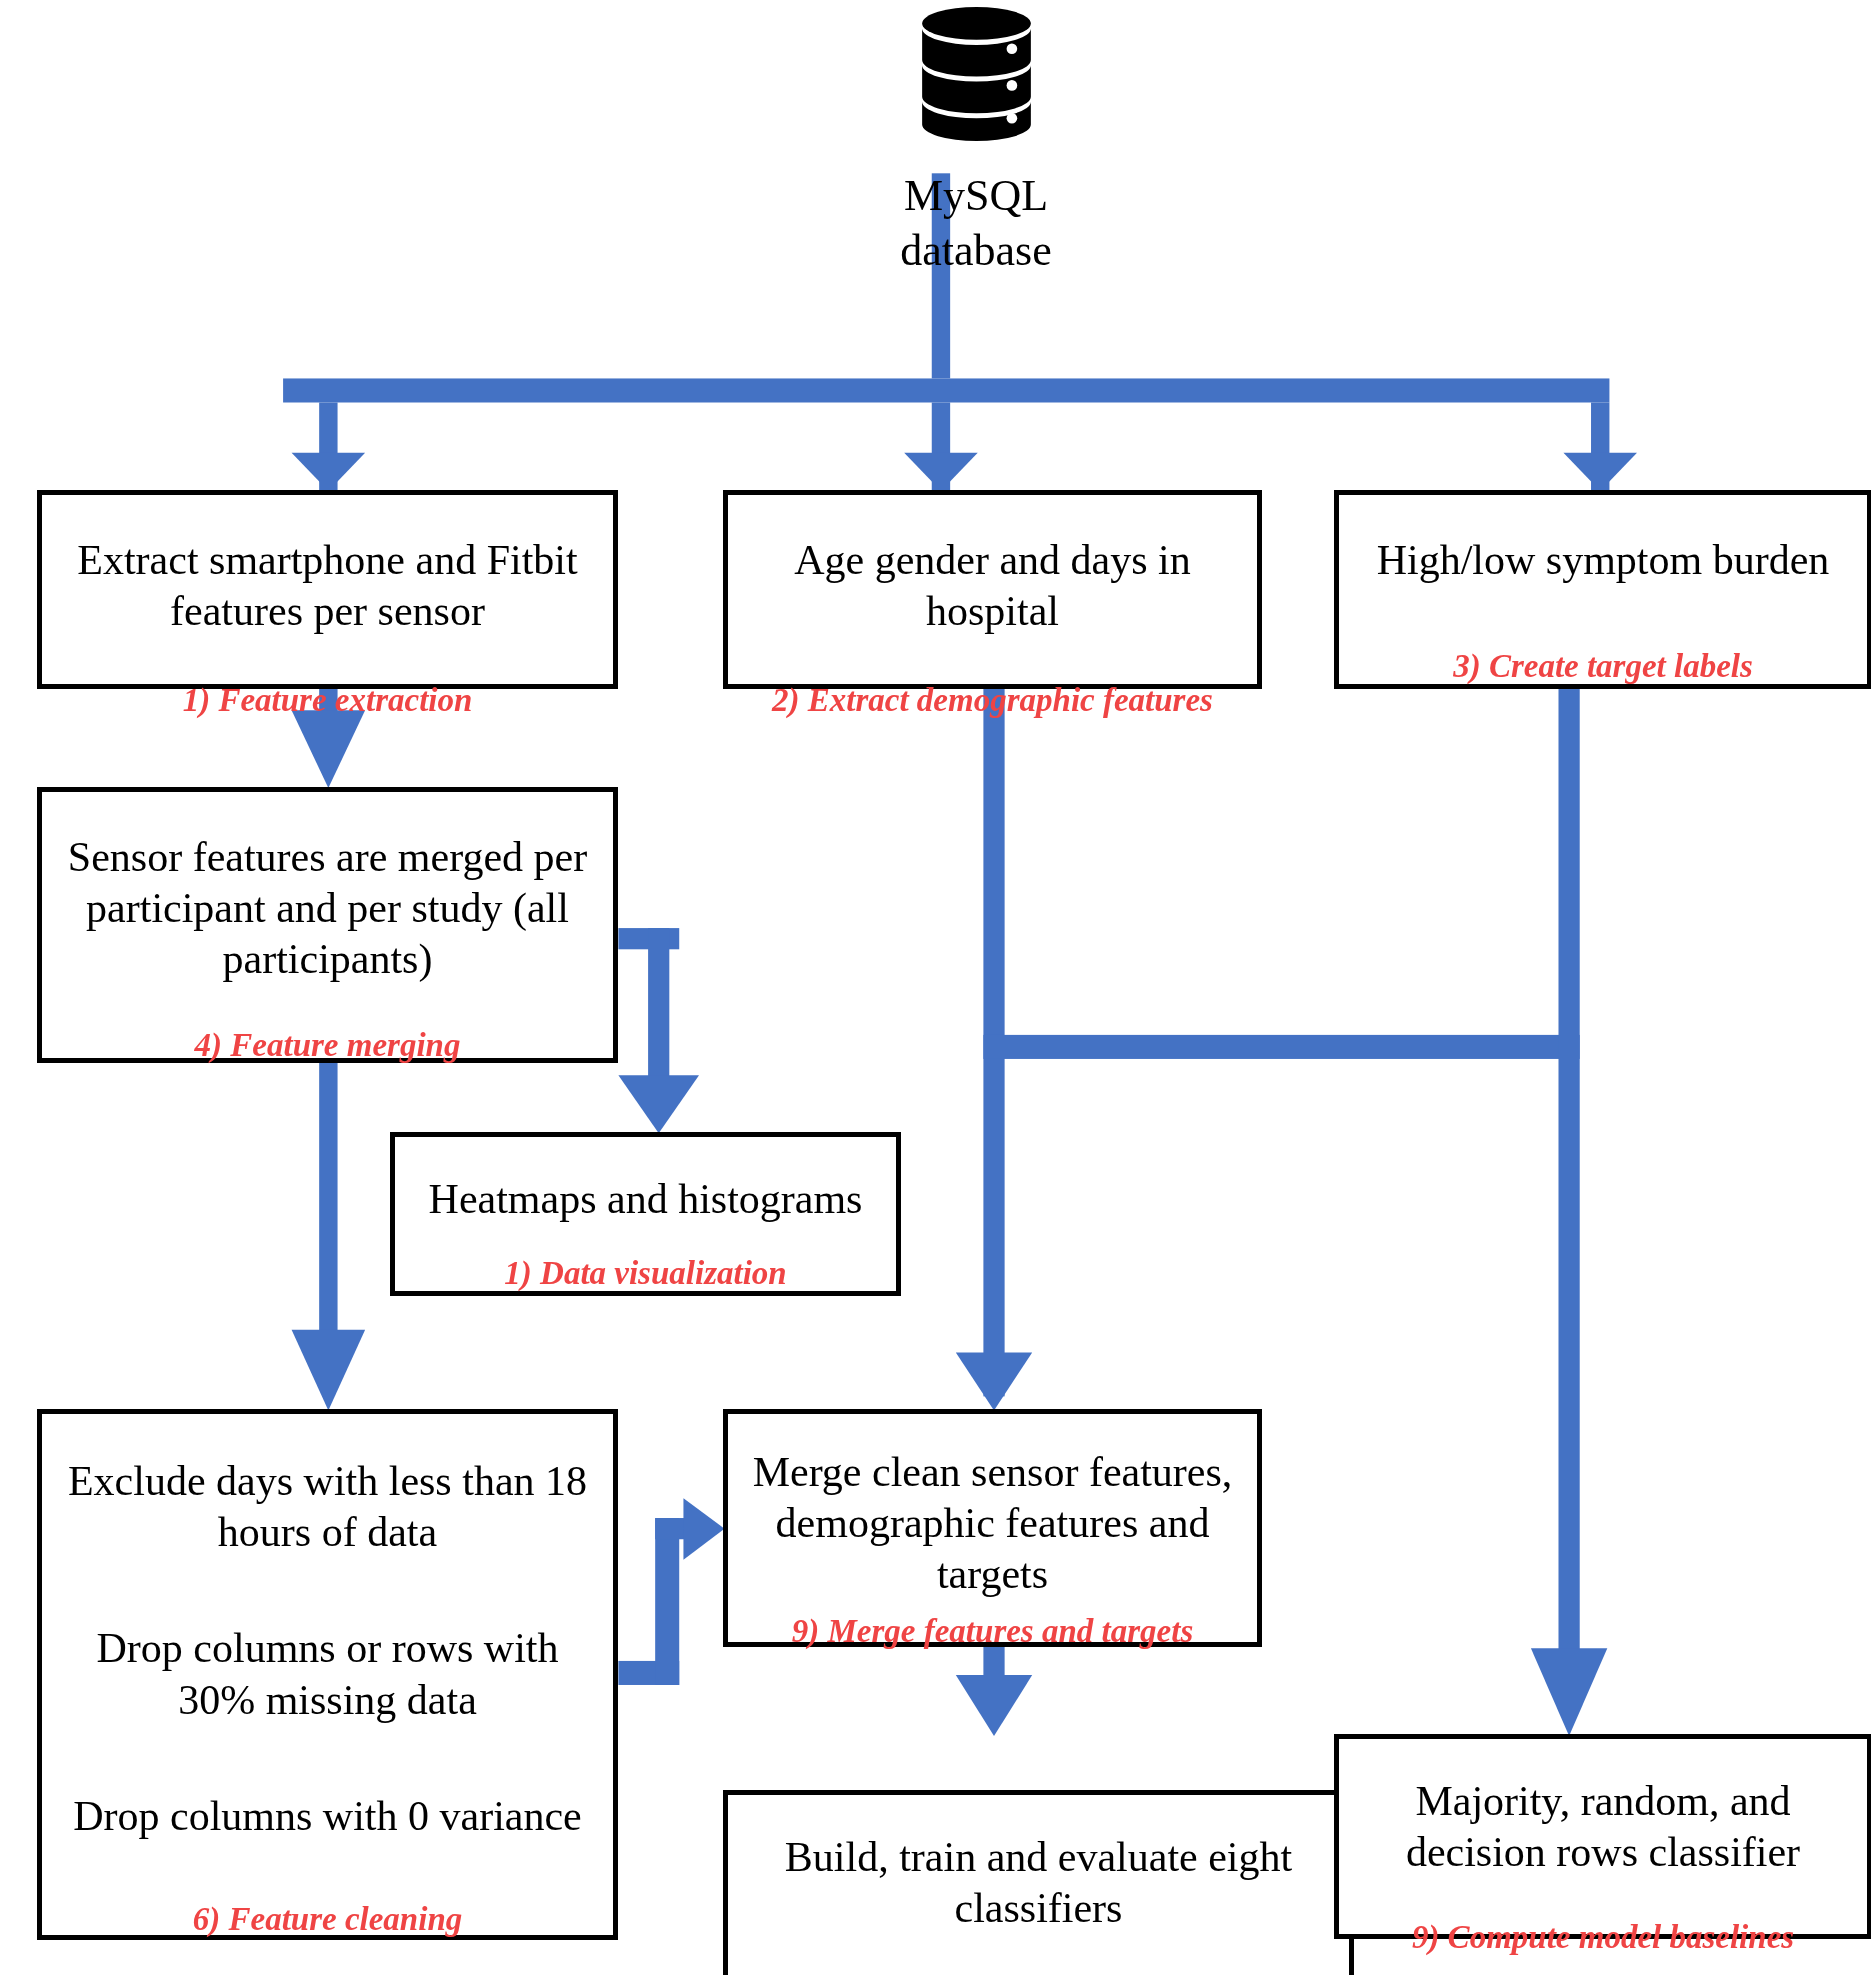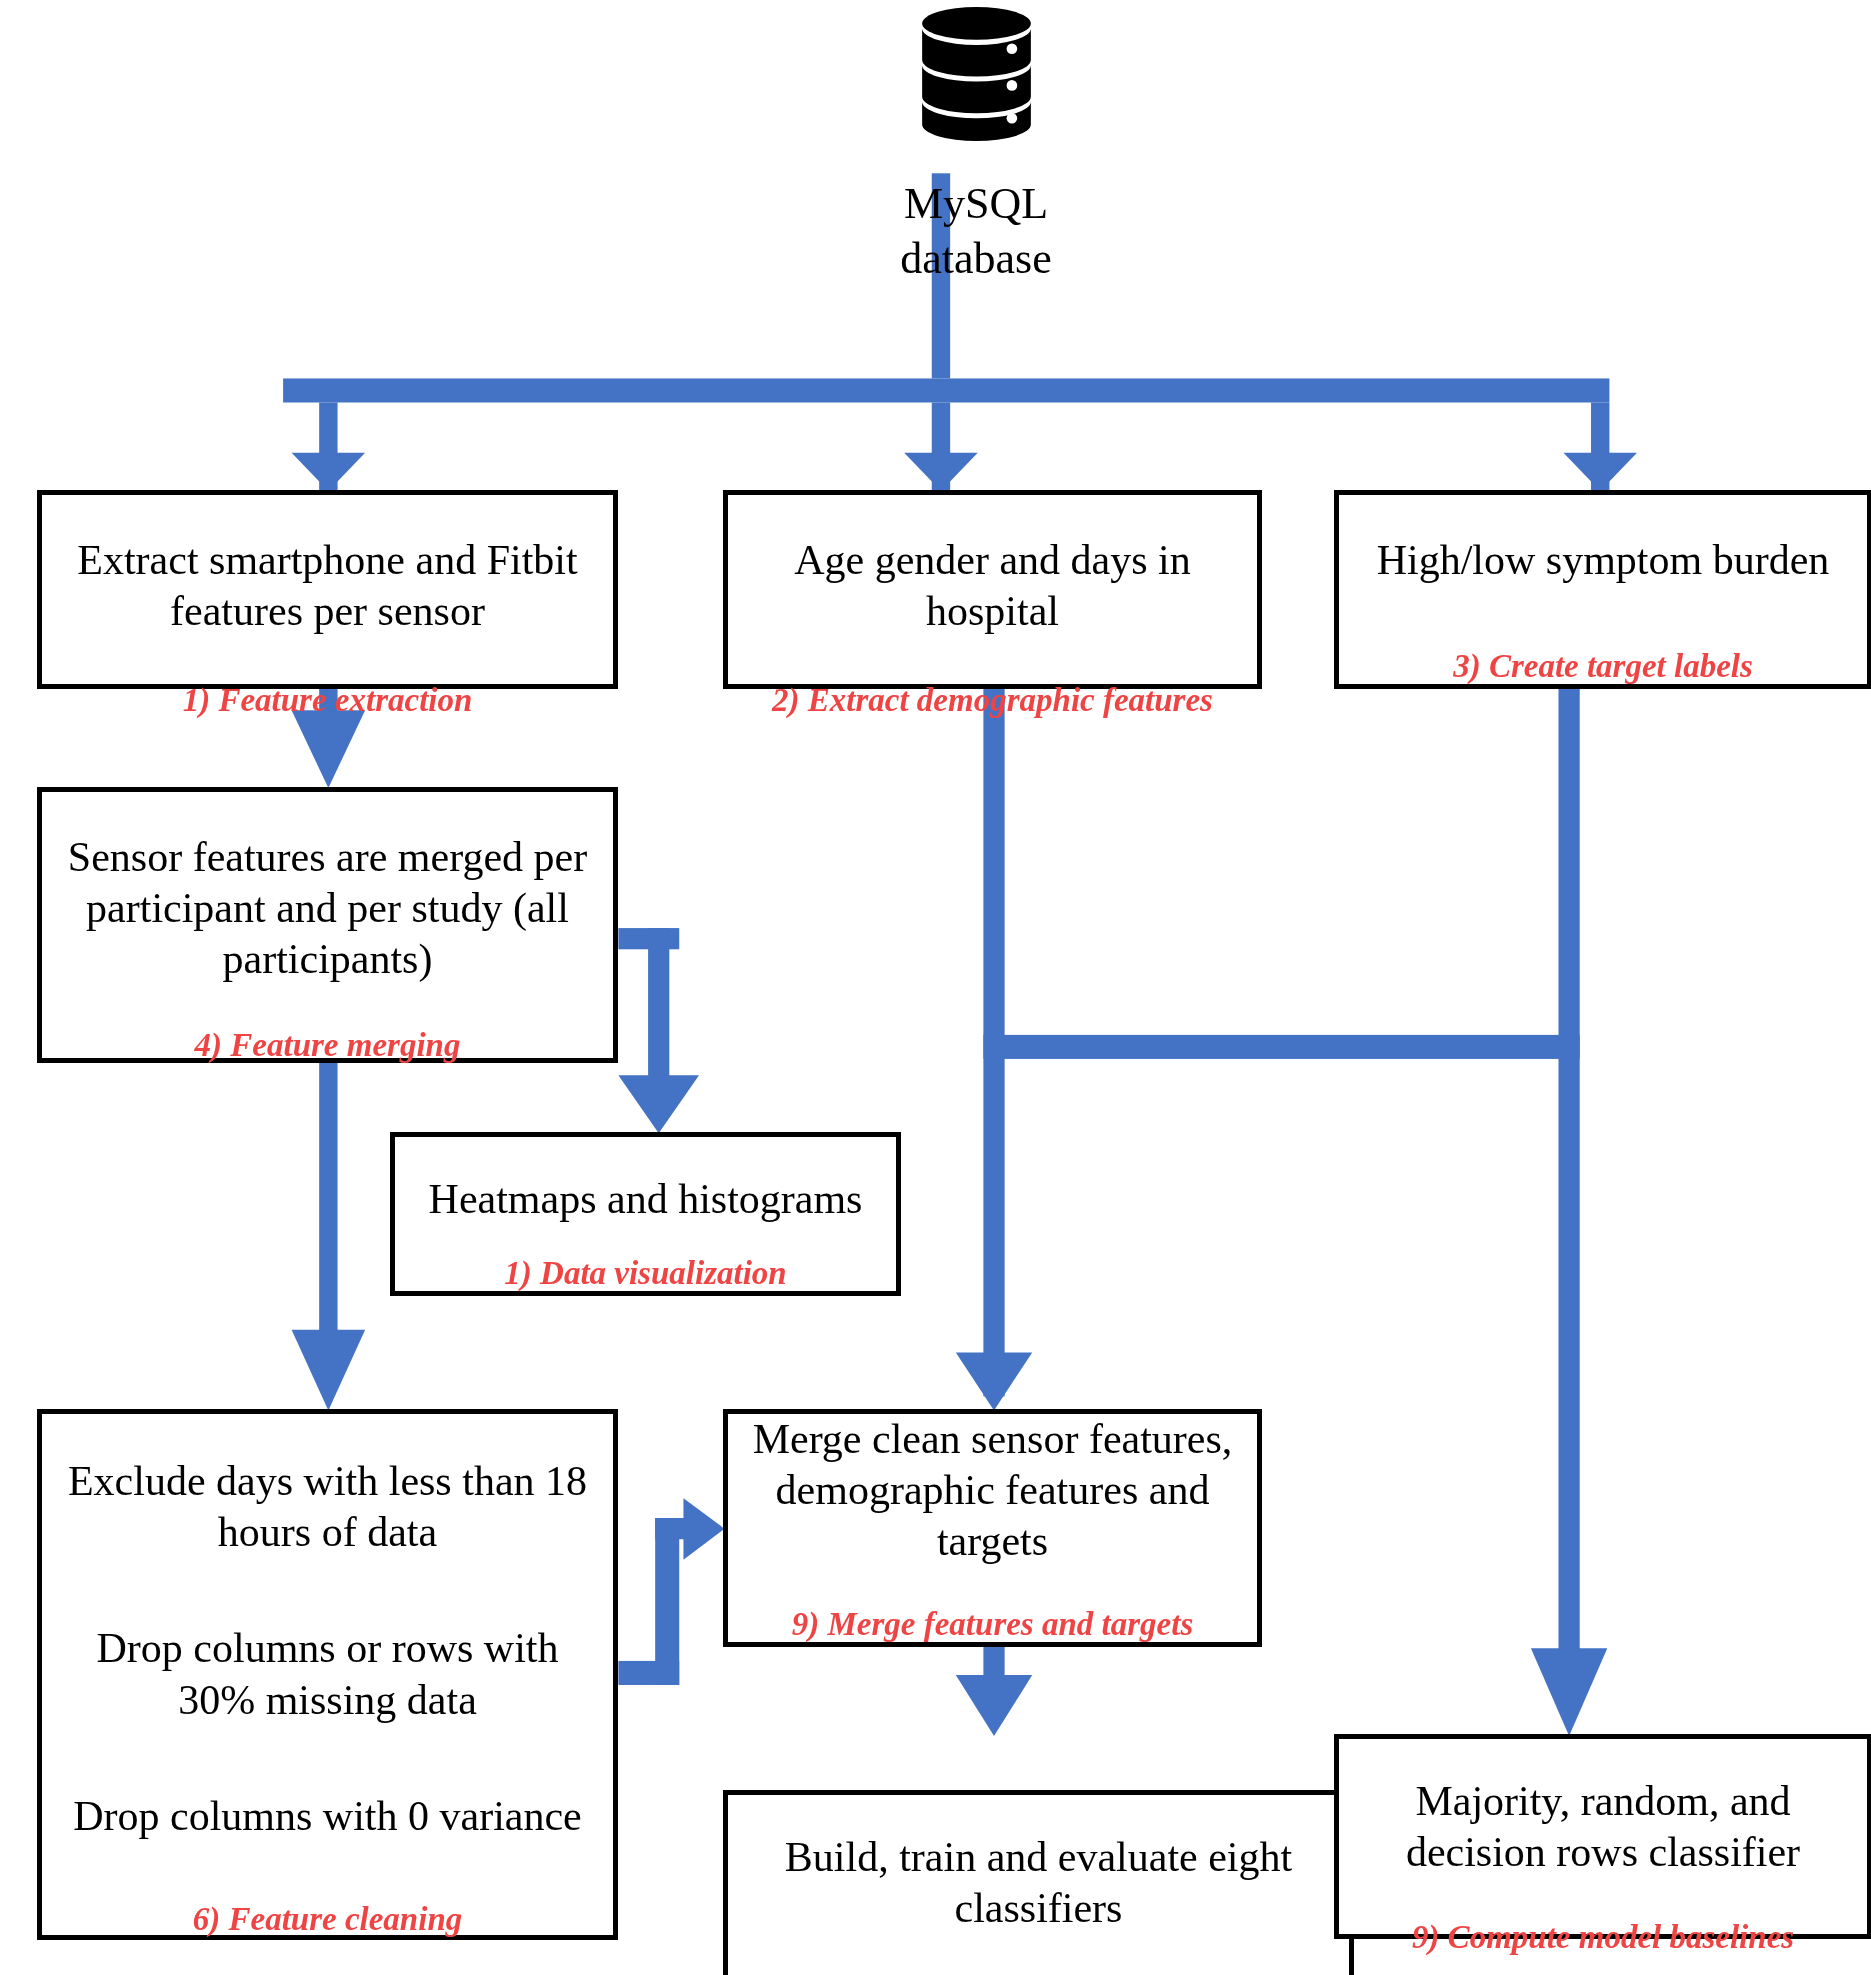--- a/index.html
+++ b/index.html
@@ -61,21 +61,21 @@
     padding: 0 14px;
     box-sizing: border-box;
   }
   
   #node-1 { left: 37px;   top: 490px;  width: 581px;  height: 199px; padding-top: 40px; }
   #node-2 { left: 723px; top: 490px;  width: 539px;  height: 199px; padding-top: 40px; }
   #node-3 { left: 1334px; top: 490px;  width: 538px;  height: 199px; padding-top: 40px; }
   #node-4 { left: 37px;   top: 787px; width: 581px;  height: 276px; padding-top: 40px; }
   #node-5 { left: 390px;  top: 1132px; width: 511px;  height: 164px; padding-top: 37px; }
   #node-6 { left: 37px;   top: 1409px; width: 581px;  height: 531px; padding-top: 42px; }
-  #node-7 { left: 723px; top: 1409px; width: 539px;  height: 238px; }
+  #node-7 { left: 723px; top: 1409px; width: 539px;  height: 238px; padding-top: 33px; }
   #node-8 { left: 723px; top: 1790px; width: 631px;  height: 205px; padding-top: 37px; }
   #node-9 { left: 1334px; top: 1734px; width: 538px;  height: 205px; padding-top: 37px; }
 
   #node-1 .node-step, #node-2 .node-step, #node-3 .node-step { margin-top: 45px; }
   #node-4 .node-step { margin-top: 41px; }
   #node-5 .node-step { margin-top: 22.6px; }
   #node-6 .node-step { margin-top: 59px; }
   #node-7 .node-step { margin-top: 12.7px; }
   #node-8 .node-step, #node-9 .node-step { margin-top: 41px; }
   #node-6 .node-body p + p { margin-top: 65px; }
@@ -83,21 +83,20 @@
   
   #db-source {
     position: absolute;
     left: 799px;
     top: 7px;
     width: 354px;
     display: flex;
     flex-direction: column;
     align-items: center;
     z-index: 2;
-    gap: 8px;
   }
   #db-icon { width: 127px; height: 134px; display: block; }
   #db-label {
     margin-top: 27px;
     font-family: "Liberation Serif", "DejaVu Serif", serif;
     font-size: 44px;
     line-height: 1.25;
     text-align: center;
     color: #000000;
     white-space: pre-line;

